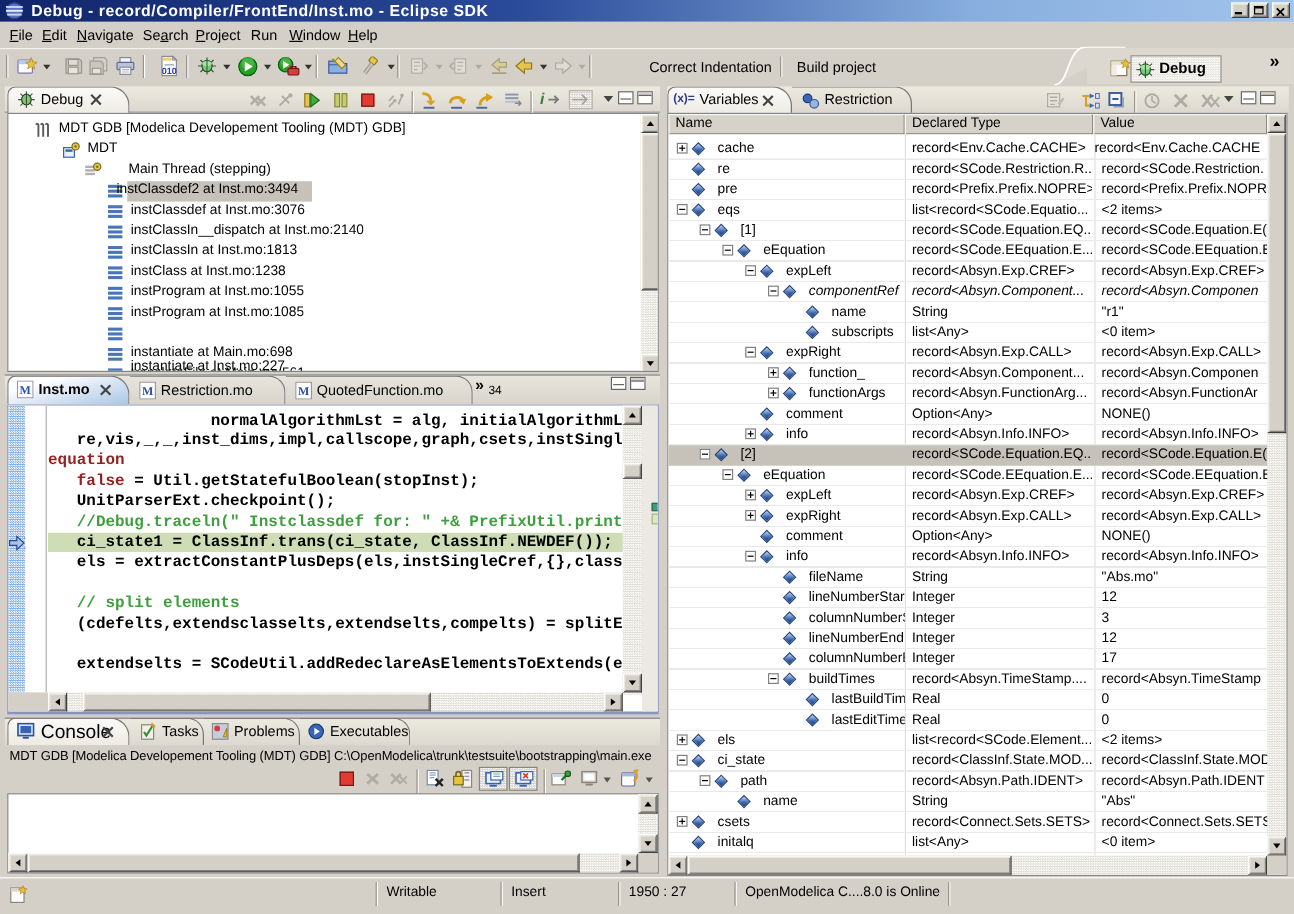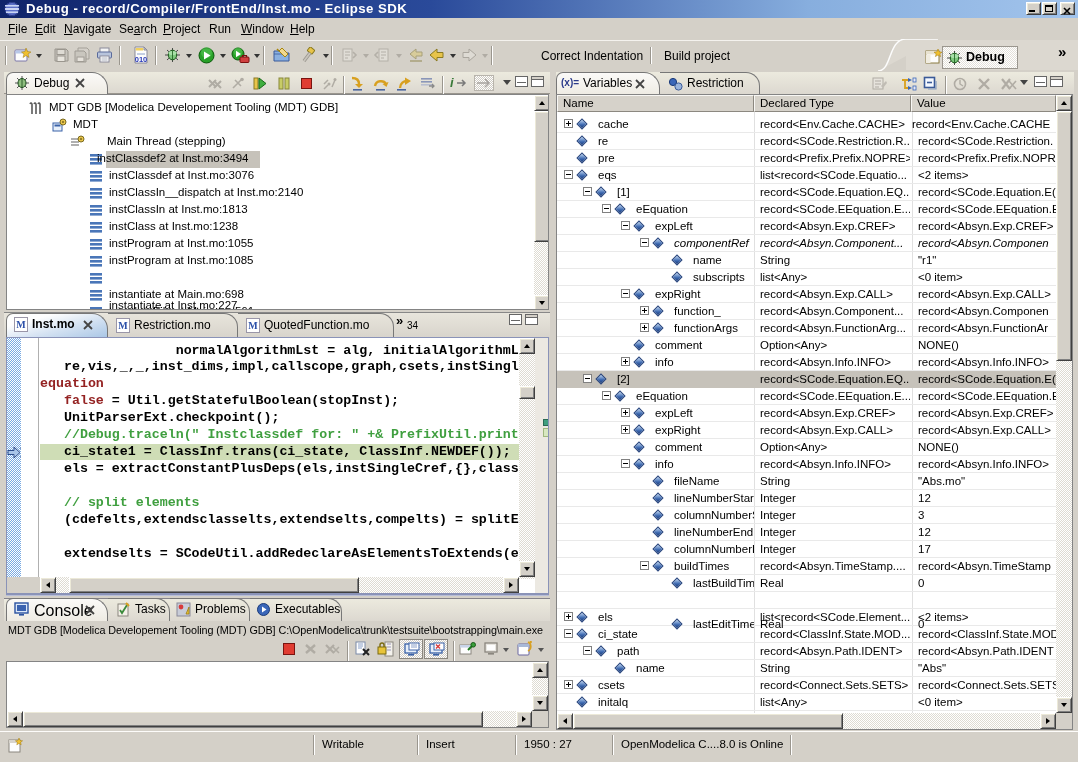--- a/index.html
+++ b/index.html
@@ -838,21 +838,21 @@
           <span class="cell" style="left:117px;width:80px;top:0;">buildTimes</span>
           <span class="cell" style="left:203px;width:150px;top:0;">record&lt;Absyn.TimeStamp....</span>
           <span class="cell" style="left:361px;width:139px;top:0;">record&lt;Absyn.TimeStamp</span>
         </div>
     <div class="row vrow" style="top:501px;">
           <div class="dia" style="left:116px;top:4px;"></div>
           <span class="cell" style="left:136px;width:61px;top:0;">lastBuildTime</span>
           <span class="cell" style="left:203px;width:150px;top:0;">Real</span>
           <span class="cell" style="left:361px;width:139px;top:0;">0</span>
         </div>
-    <div class="row vrow" style="top:518px;margin-top:24px;">
+    <div class="row vrow" style="top:518px;">
           <div class="dia" style="left:116px;top:4px;"></div>
           <span class="cell" style="left:136px;width:61px;top:0;">lastEditTime</span>
           <span class="cell" style="left:203px;width:150px;top:0;">Real</span>
           <span class="cell" style="left:361px;width:139px;top:0;">0</span>
         </div>
     <div class="row vrow" style="top:535px;">
           <div class="exp pl" style="left:7px;top:3px;">
             <i></i>
             <b></b>
           </div>

